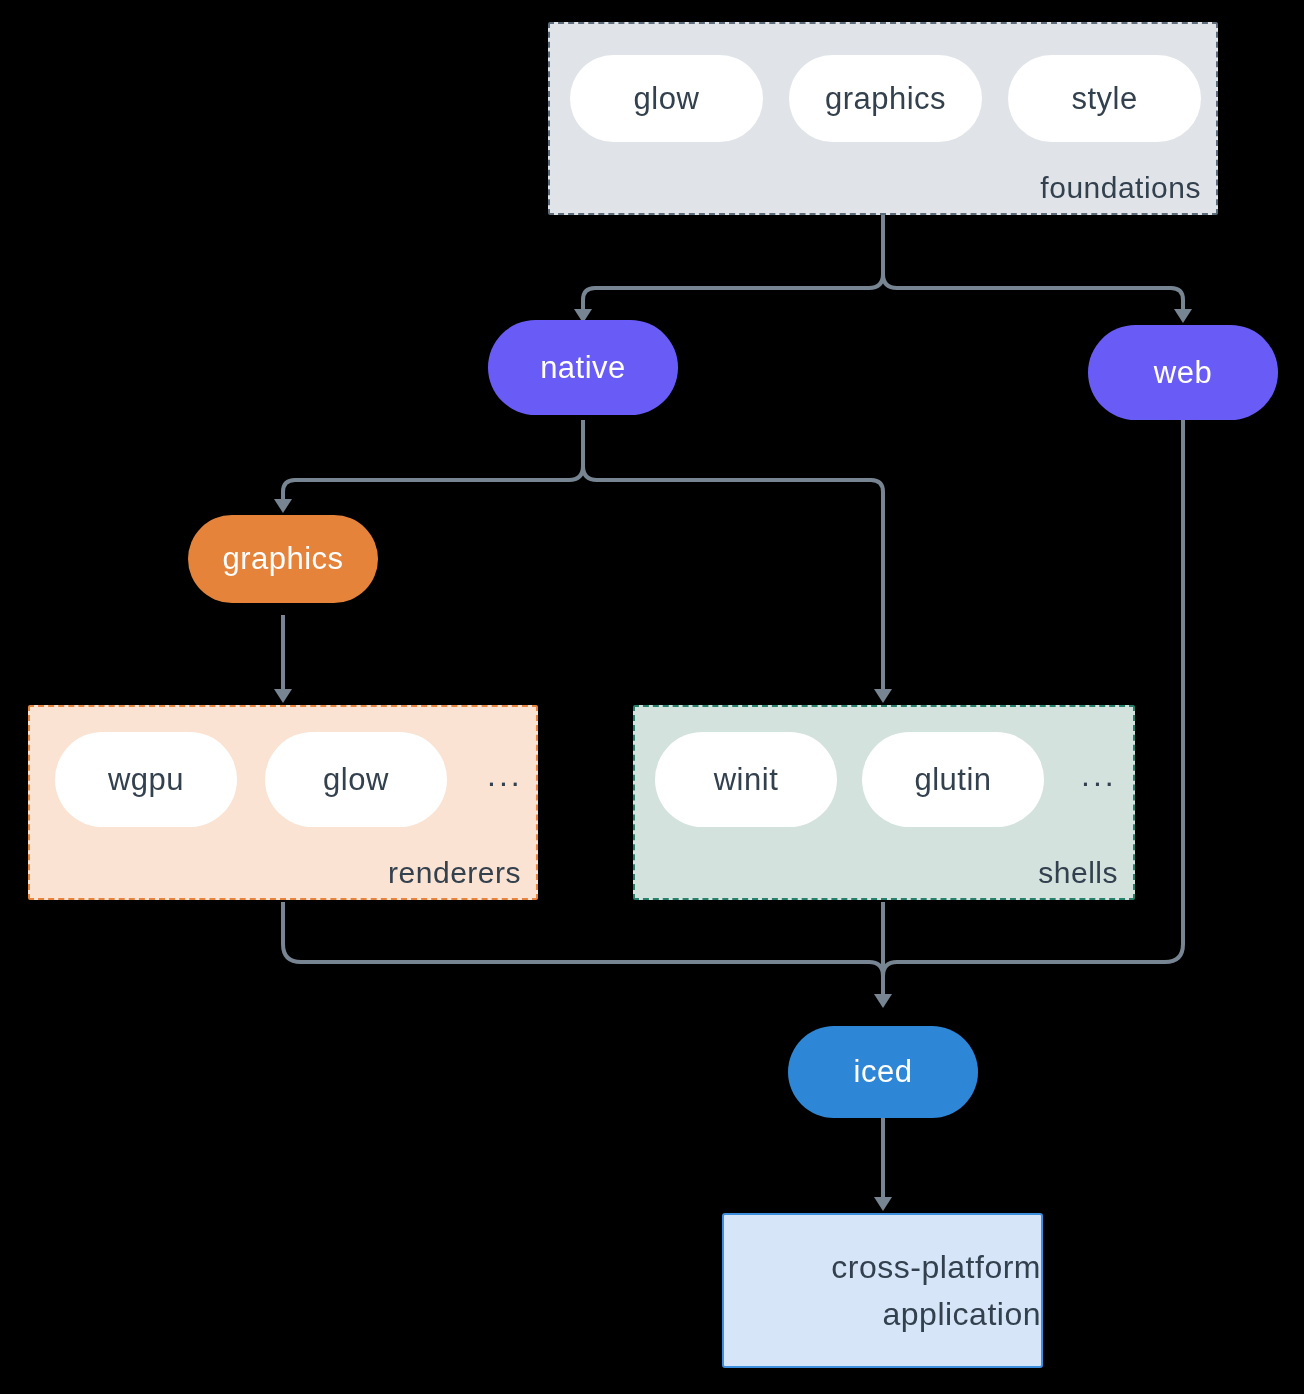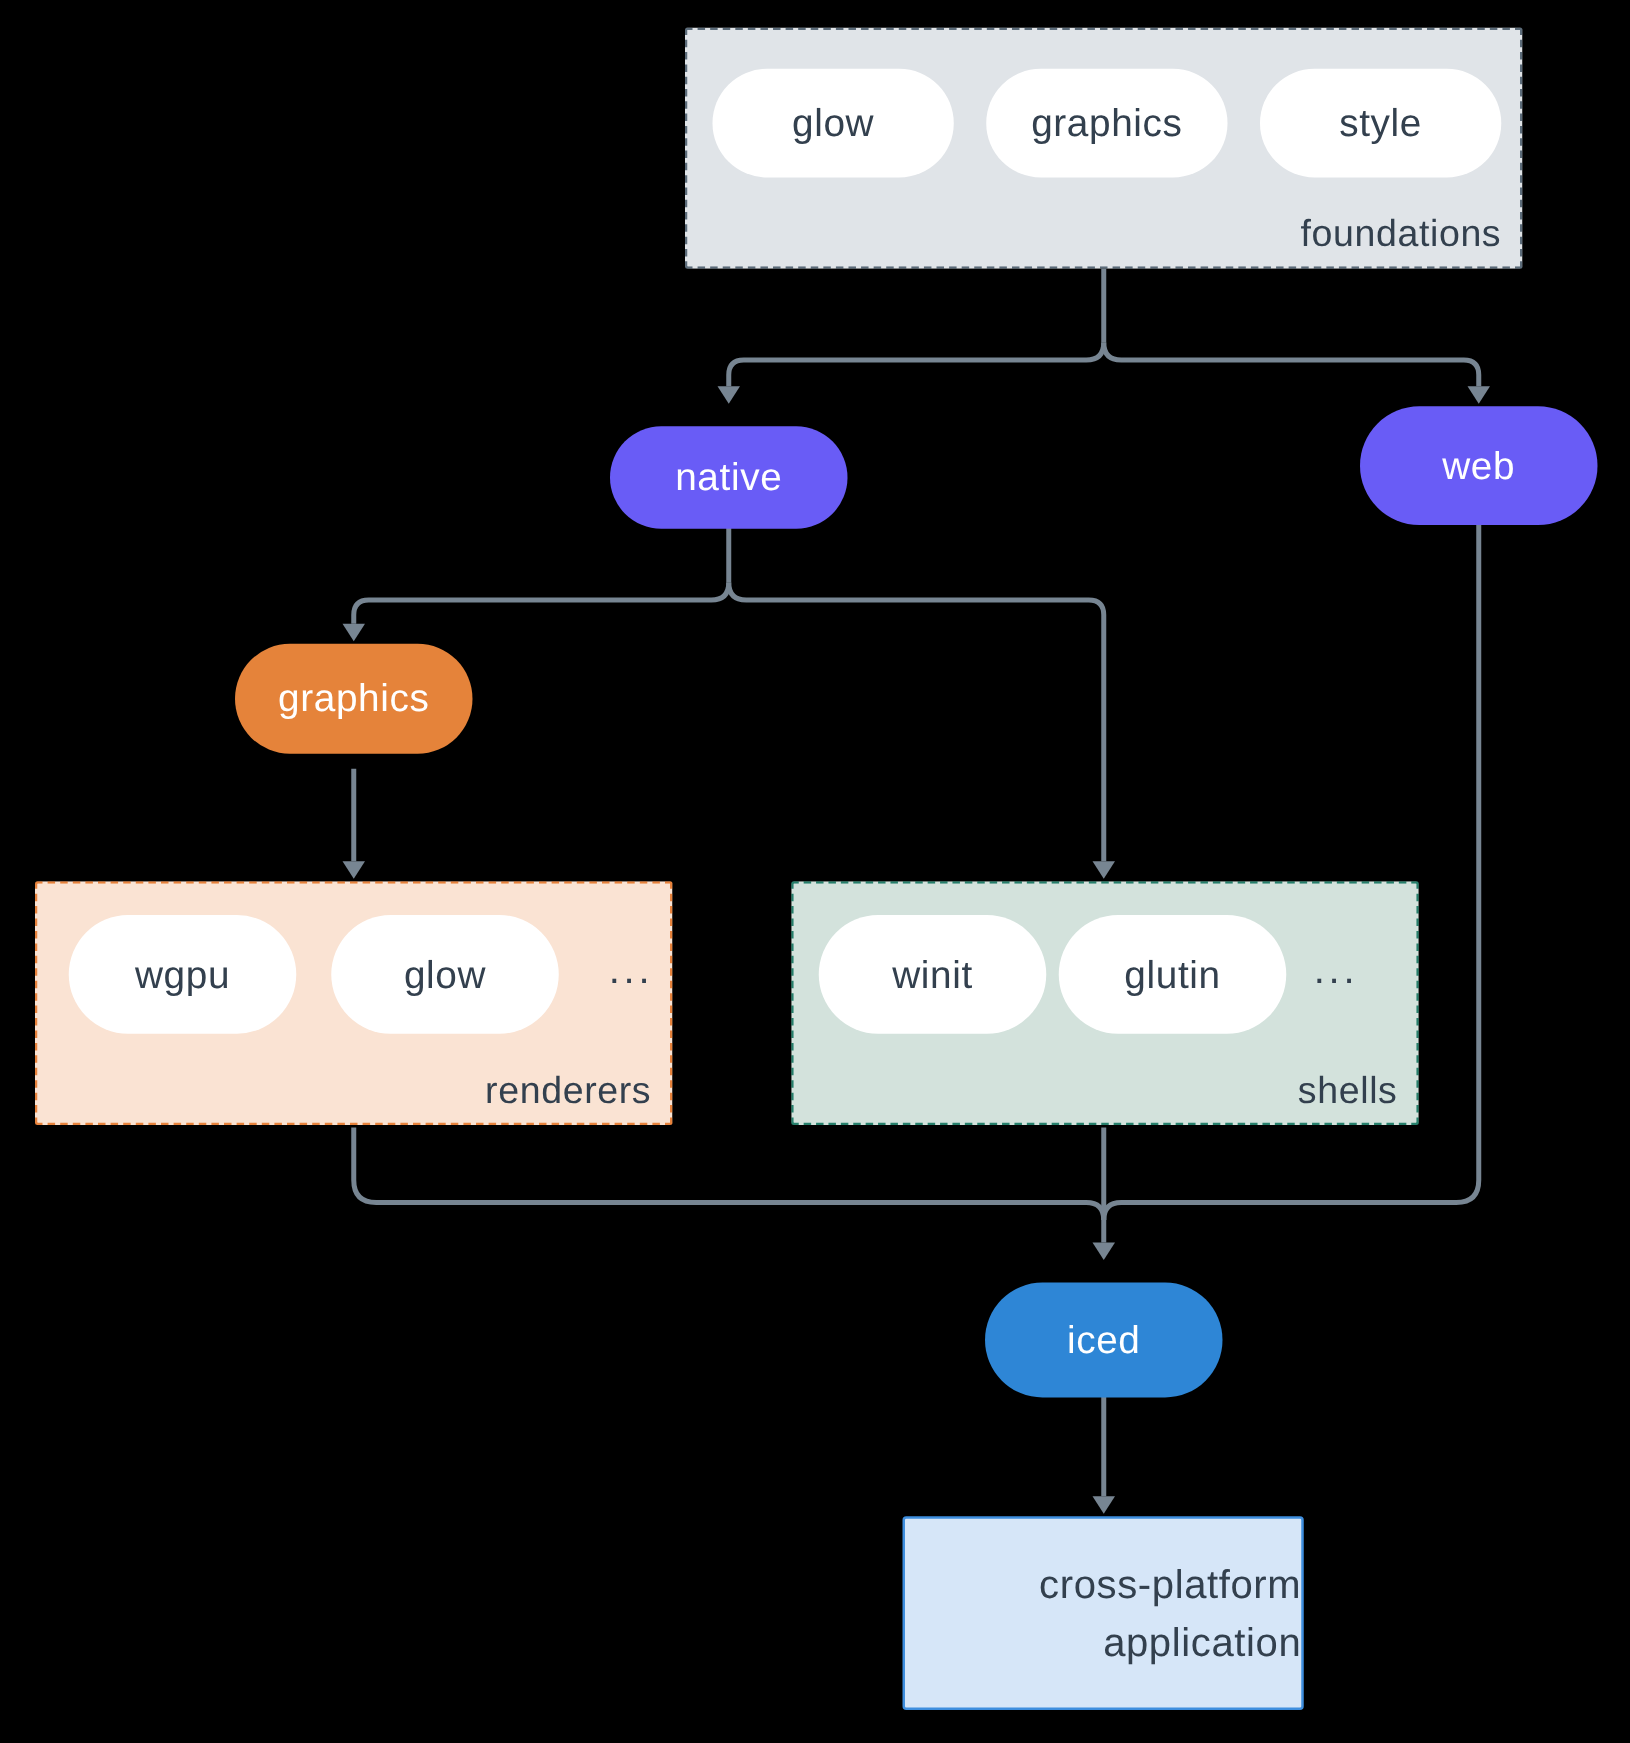--- a/index.html
+++ b/index.html
@@ -24,42 +24,42 @@
   .group-foundations{left:548px;top:22px;width:670px;height:193px;
     background:var(--foundations-fill);border-color:var(--foundations-border);}
   .group-renderers{left:28px;top:705px;width:510px;height:195px;
     background:var(--renderers-fill);border-color:var(--renderers-border);}
   .group-shells{left:633px;top:705px;width:502px;height:195px;
     background:var(--shells-fill);border-color:var(--shells-border);}
 
   .group-pills{position:absolute;left:0;top:0;right:0;display:flex;align-items:center;}
   .group-foundations .group-pills{padding:31px 0 0 20px;gap:26px;}
   .group-renderers .group-pills{padding:25px 0 0 25px;gap:28px;}
-  .group-shells .group-pills{padding:25px 0 0 20px;gap:10px;}
+  .group-shells .group-pills{padding:25px 0 0 20px;gap:25px;}
 
   .pill{
     background:var(--pill-white);color:var(--text-dark);
     display:flex;align-items:center;justify-content:center;
     font-size:31px;letter-spacing:.5px;
   }
   .group-foundations .pill{width:193px;height:87px;border-radius:44px;}
   .group-renderers .pill,.group-shells .pill{width:182px;height:95px;border-radius:48px;}
 
   .ellipsis{color:var(--text-dark);font-size:32px;letter-spacing:3px;margin-left:12px;padding-bottom:8px;}
 
   .group-label{
     position:absolute;right:15px;bottom:8px;
     color:var(--text-dark);font-size:30px;letter-spacing:.5px;
   }
 
   .node{
     position:absolute;z-index:1;display:flex;align-items:center;justify-content:center;
     color:#fff;font-size:31px;letter-spacing:.5px;
   }
-  .node-native{left:488px;top:341px;width:190px;height:82px;border-radius:48px;background:var(--purple);}
+  .node-native{left:488px;top:320px;width:190px;height:95px;border-radius:48px;background:var(--purple);}
   .node-web{left:1088px;top:325px;width:190px;height:95px;border-radius:48px;background:var(--purple);}
   .node-graphics{left:188px;top:515px;width:190px;height:88px;border-radius:50px;background:var(--orange);}
   .node-iced{left:788px;top:1010px;width:190px;height:92px;border-radius:46px;background:var(--blue);margin-top:16px;}
 
   .app-box{
     position:absolute;z-index:1;left:722px;top:1213px;width:321px;height:155px;
     background:var(--app-fill);border:2px solid var(--app-border);border-radius:3px;
     box-sizing:border-box;display:flex;flex-direction:column;align-items:flex-end;justify-content:center;
     color:var(--text-dark);font-size:32px;letter-spacing:.5px;line-height:47px;
   }

